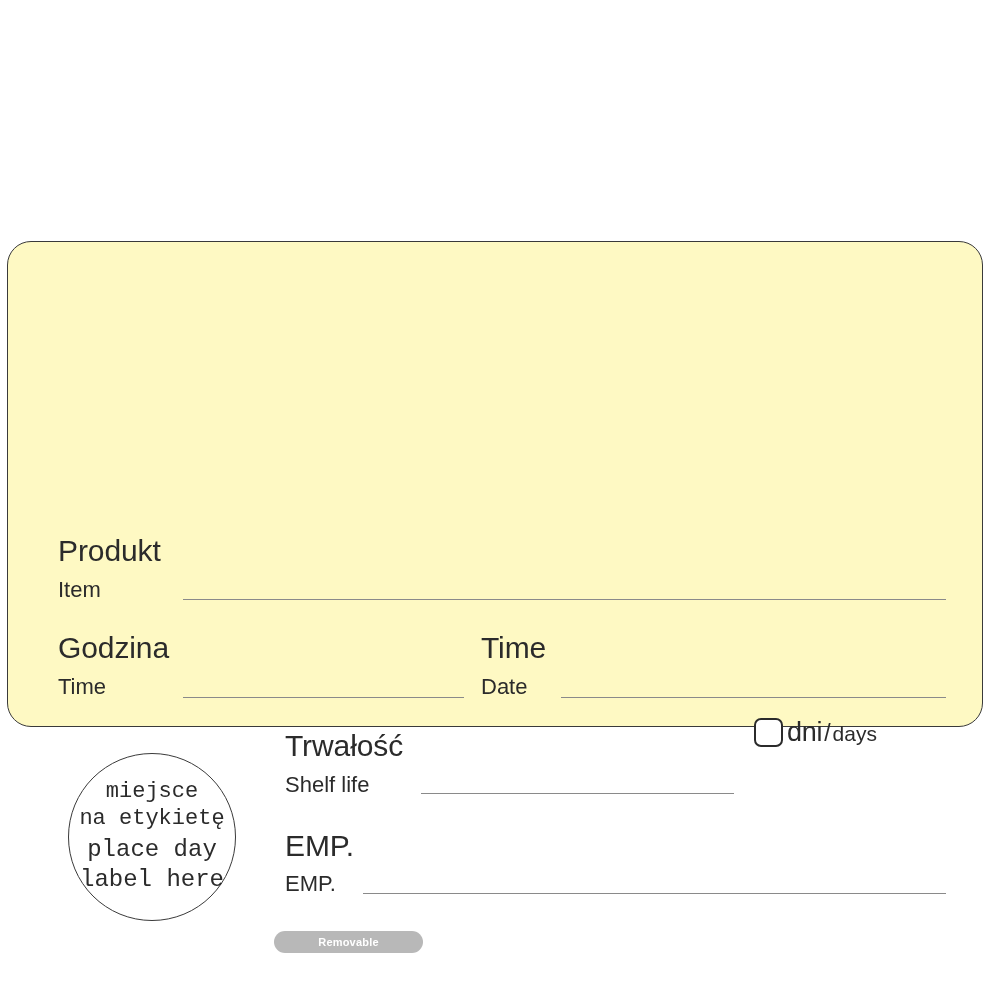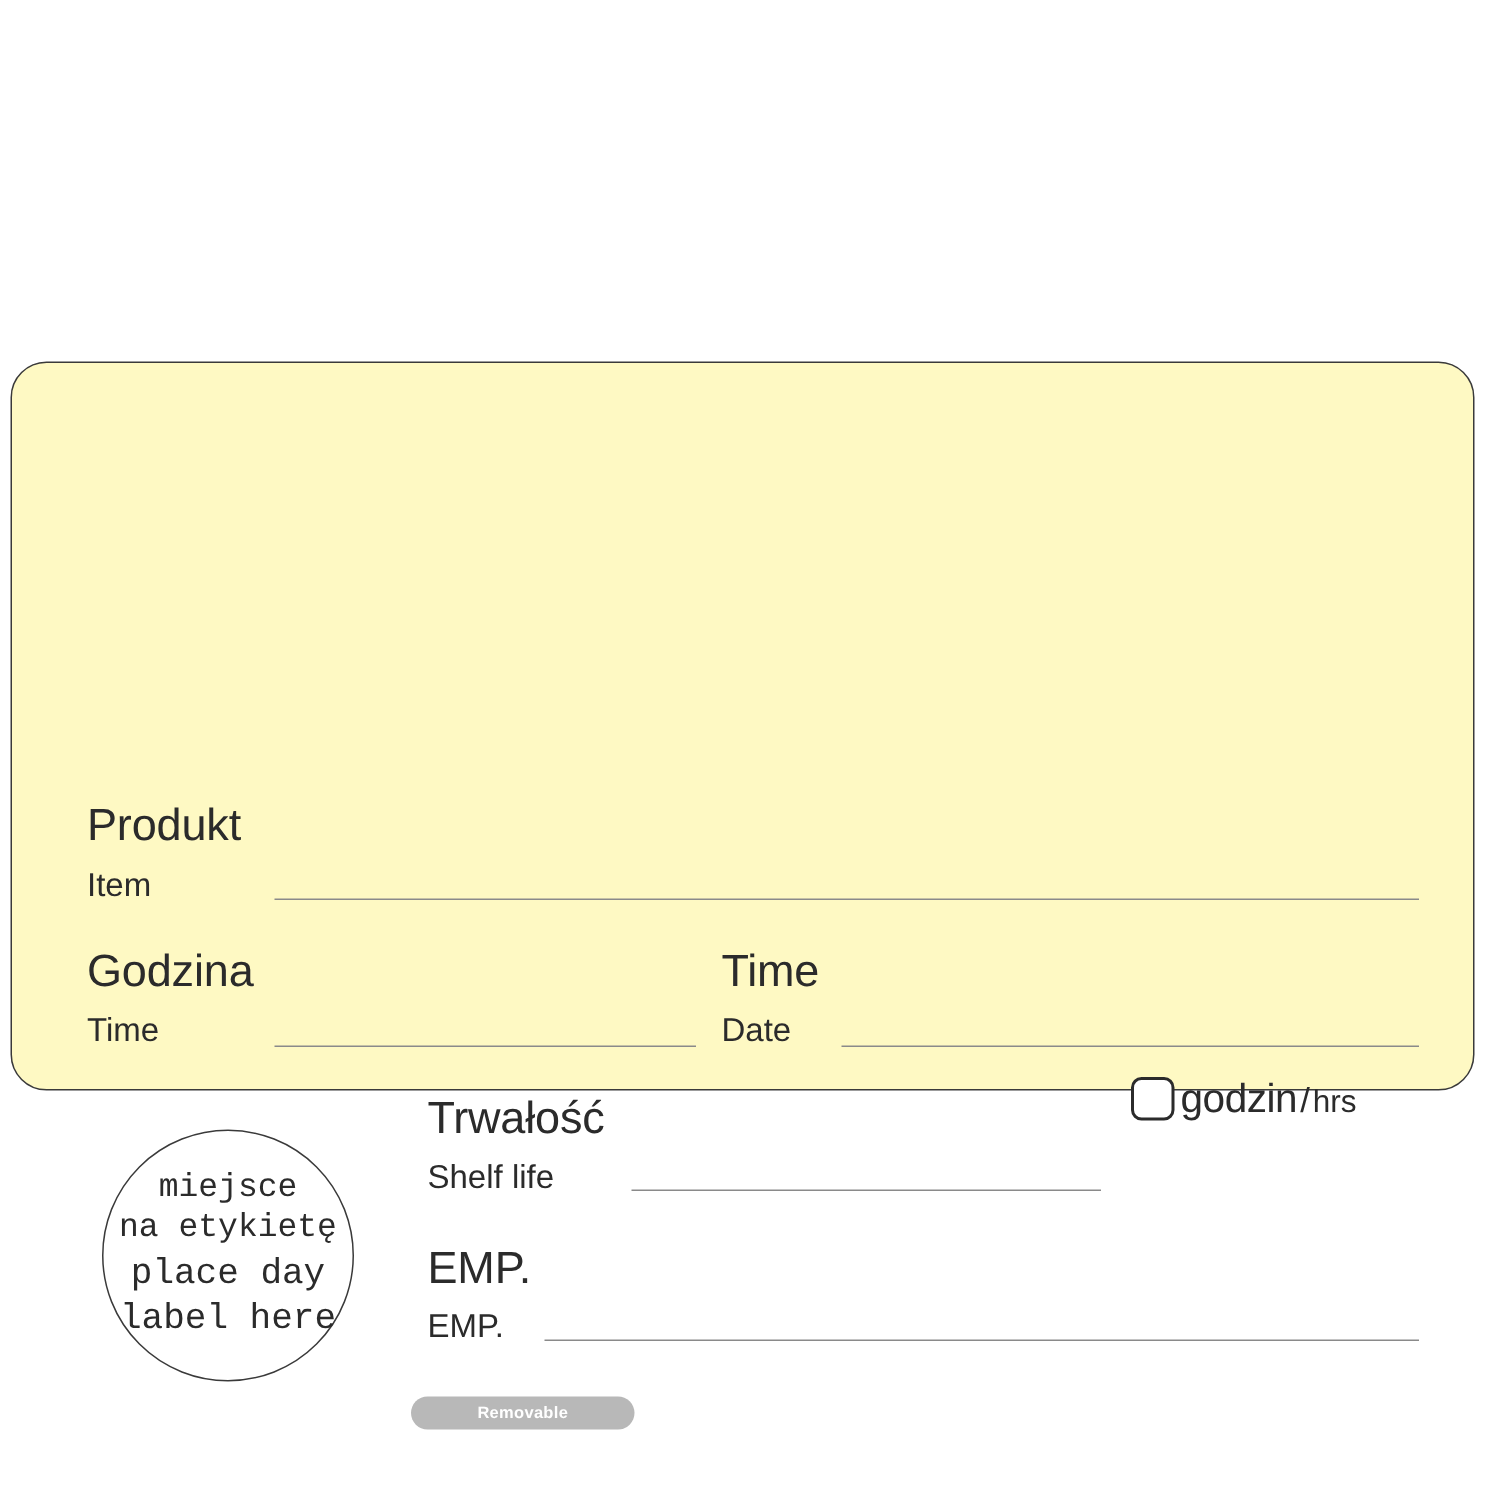--- a/index.html
+++ b/index.html
@@ -194,20 +194,20 @@
     <div class="c-pl">na etykietę</div>
     <div class="c-gap"></div>
     <div class="c-en">place day</div>
     <div class="c-en">label here</div>
   </div>
 
   <div id="checkbox-group">
     <div class="cb-row">
       <span class="cb-box"></span>
       <span class="cb-text">
-        <span class="cb-pl">godzin</span><span class="cb-sep">/</span><span class="cb-en">hrs</span>
+        <span class="cb-pl">dni</span><span class="cb-sep">/</span><span class="cb-en">days</span>
       </span>
     </div>
   </div>
 
   <div id="removable-badge">Removable</div>
 
 </div>
 
 </body></html>

